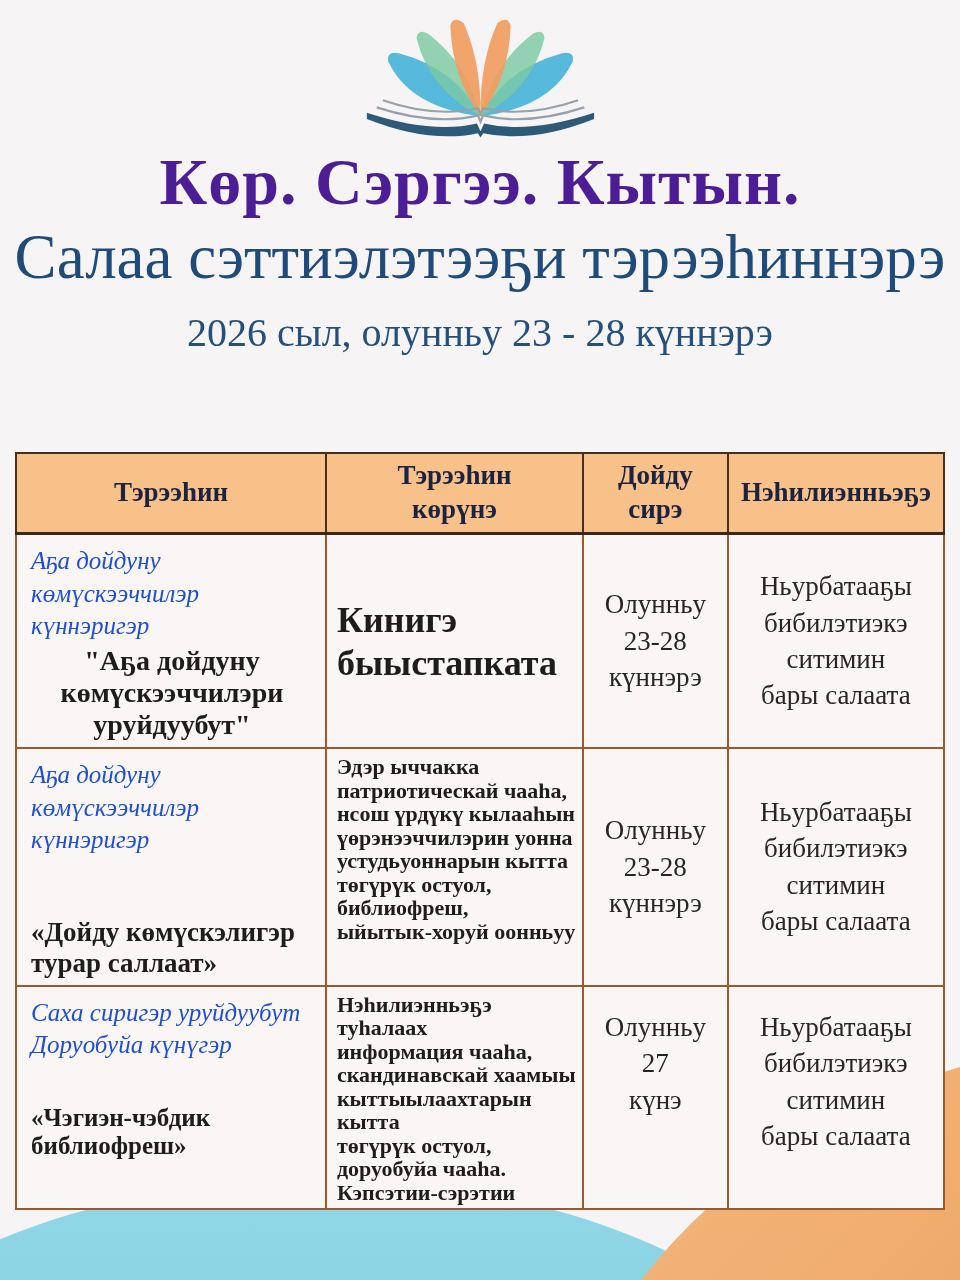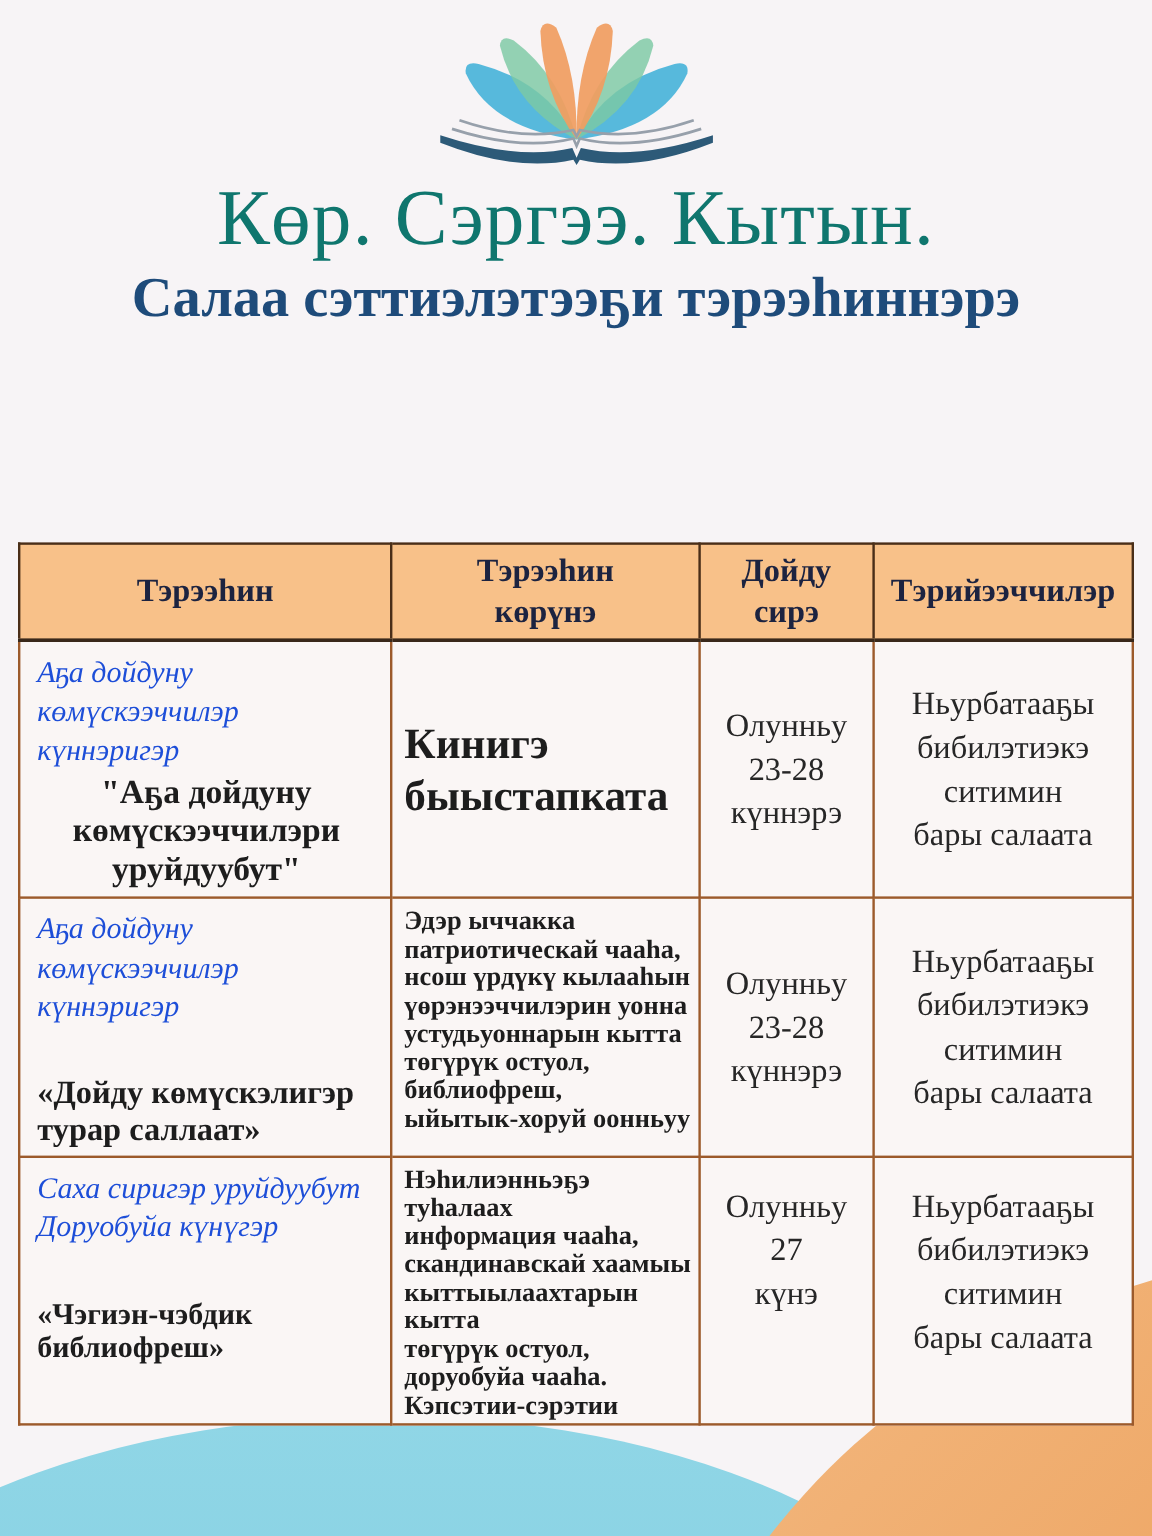--- a/index.html
+++ b/index.html
@@ -5,25 +5,25 @@
   html,body { margin:0; padding:0; }
   .page {
     position:relative; width:960px; height:1280px; overflow:hidden;
     background:#f7f4f6;
     font-family:"Liberation Serif","DejaVu Serif",serif;
   }
   
   .hero { text-align:center; padding-top:8px; position:relative; z-index:2; }
   .logo { display:block; margin:0 auto; width:285px; height:142px; }
   .title {
-    margin:-4px 0 0; font-size:66px; font-weight:normal; color:#0f766e;
+    margin:-4px 0 0; font-size:66px; font-weight:bold; color:#4c1d95;
     letter-spacing:1px; line-height:1.1;
   }
   .subtitle {
-    margin:2px 0 0; font-size:47px; font-weight:bold; color:#1e4b7a; line-height:1.15;
+    margin:2px 0 0; font-size:63px; font-weight:normal; color:#1e4b7a; line-height:1.15;
   }
   .dateline { margin-top:16px; font-size:40px; color:#24507e; }
   
   table.events {
     position:absolute; left:15px; top:452px; width:930px; z-index:3;
     border-collapse:collapse; table-layout:fixed;
     background:#faf6f5; border:2px solid #7a4categor1f;
   }
   table.events { border:2px solid #404040; }
   th {
@@ -32,21 +32,21 @@
     padding:0 2px; white-space:pre-line; line-height:1.25;
   }
   td { border:2px solid #9c5a2b; color:#1d1d1d; }
   tr.r1 td { height:153px; }
   tr.r2 td { height:186px; }
   tr.r3 td { height:168px; }
   .c1 { vertical-align:top; padding:10px 12px 6px 14px; }
   .ctx { font-style:italic; font-size:25px; line-height:1.3; color:#1d4ed8; white-space:pre-line; }
   .ttl { font-weight:bold; font-size:28px; line-height:1.15; white-space:pre-line; margin-top:6px; }
   tr.r1 .ttl { text-align:center; margin-top:2px; }
-  tr.r2 .ttl { margin-top:38px; font-size:27px; }
+  tr.r2 .ttl { margin-top:60px; font-size:27px; }
   tr.r3 .ttl { margin-top:42px; font-size:25px; }
   .c2 { vertical-align:top; padding:6px 4px 4px 10px; font-weight:bold;
         font-size:22px; line-height:1.07; white-space:pre-line; }
   tr.r1 .c2 { vertical-align:middle; font-size:36px; line-height:1.2; }
   .c3, .c4 { text-align:center; vertical-align:middle; font-size:27px;
              line-height:1.35; white-space:pre-line; color:#262626; }
   tr.r3 .c3, tr.r3 .c4 { vertical-align:top; padding-top:22px; }
   
   .blob { position:absolute; border-radius:50%; z-index:1; }
   .blob.blue {
@@ -70,37 +70,38 @@
       <path d="M150,122 Q92,92 78,34 Q79,23 91,29 Q135,62 150,122 Z" fill="#7cc9a4" opacity="0.82"></path>
       <path d="M150,122 Q208,92 222,34 Q221,23 209,29 Q165,62 150,122 Z" fill="#7cc9a4" opacity="0.82"></path>
       <path d="M150,122 Q118,78 116,20 Q119,8 131,17 Q151,62 150,122 Z" fill="#f09c60" opacity="0.92"></path>
       <path d="M150,122 Q182,78 184,20 Q181,8 169,17 Q149,62 150,122 Z" fill="#f09c60" opacity="0.92"></path>
       <path d="M40,104 Q98,124 147,113 L150,119 L153,113 Q202,124 260,104" stroke="#97a0ab" stroke-width="2.5" fill="none"></path>
       <path d="M33,112 Q98,133 147,121 L150,128 L153,121 Q202,133 267,112" stroke="#97a0ab" stroke-width="2.5" fill="none"></path>
       <path d="M22,118 Q95,142 146,130 L150,139 L154,130 Q205,142 278,118 L278,125 Q207,153 153,141 L150,146 L147,141 Q93,153 22,125 Z" fill="#2d5a78"></path>
     </svg>
     <h1 class="title">Көр. Сэргээ. Кытын.</h1>
     <h2 class="subtitle">Салаа сэттиэлэтээҕи тэрээһиннэрэ</h2>
+    <div class="dateline">2026 сыл, олунньу 23 - 28 күннэрэ</div>
   </div>
 
   <table class="events">
     <colgroup>
       <col style="width:33.4%">
         <col style="width:27.7%">
         <col style="width:15.6%">
         <col style="width:23.3%">
     </colgroup>
     <thead>
       <tr>
         <th>Тэрээһин</th>
         <th>Тэрээһин
 көрүнэ</th>
         <th>Дойду
 сирэ</th>
-        <th>Тэрийээччилэр</th>
+        <th>Нэһилиэнньэҕэ</th>
       </tr>
     </thead>
     <tbody>
       <tr class="r1">
         <td class="c1">
           <div class="ctx">Аҕа дойдуну көмүскээччилэр
 күннэригэр</div>
           <div class="ttl">"Аҕа дойдуну
 көмүскээччилэри
 уруйдуубут"</div>

